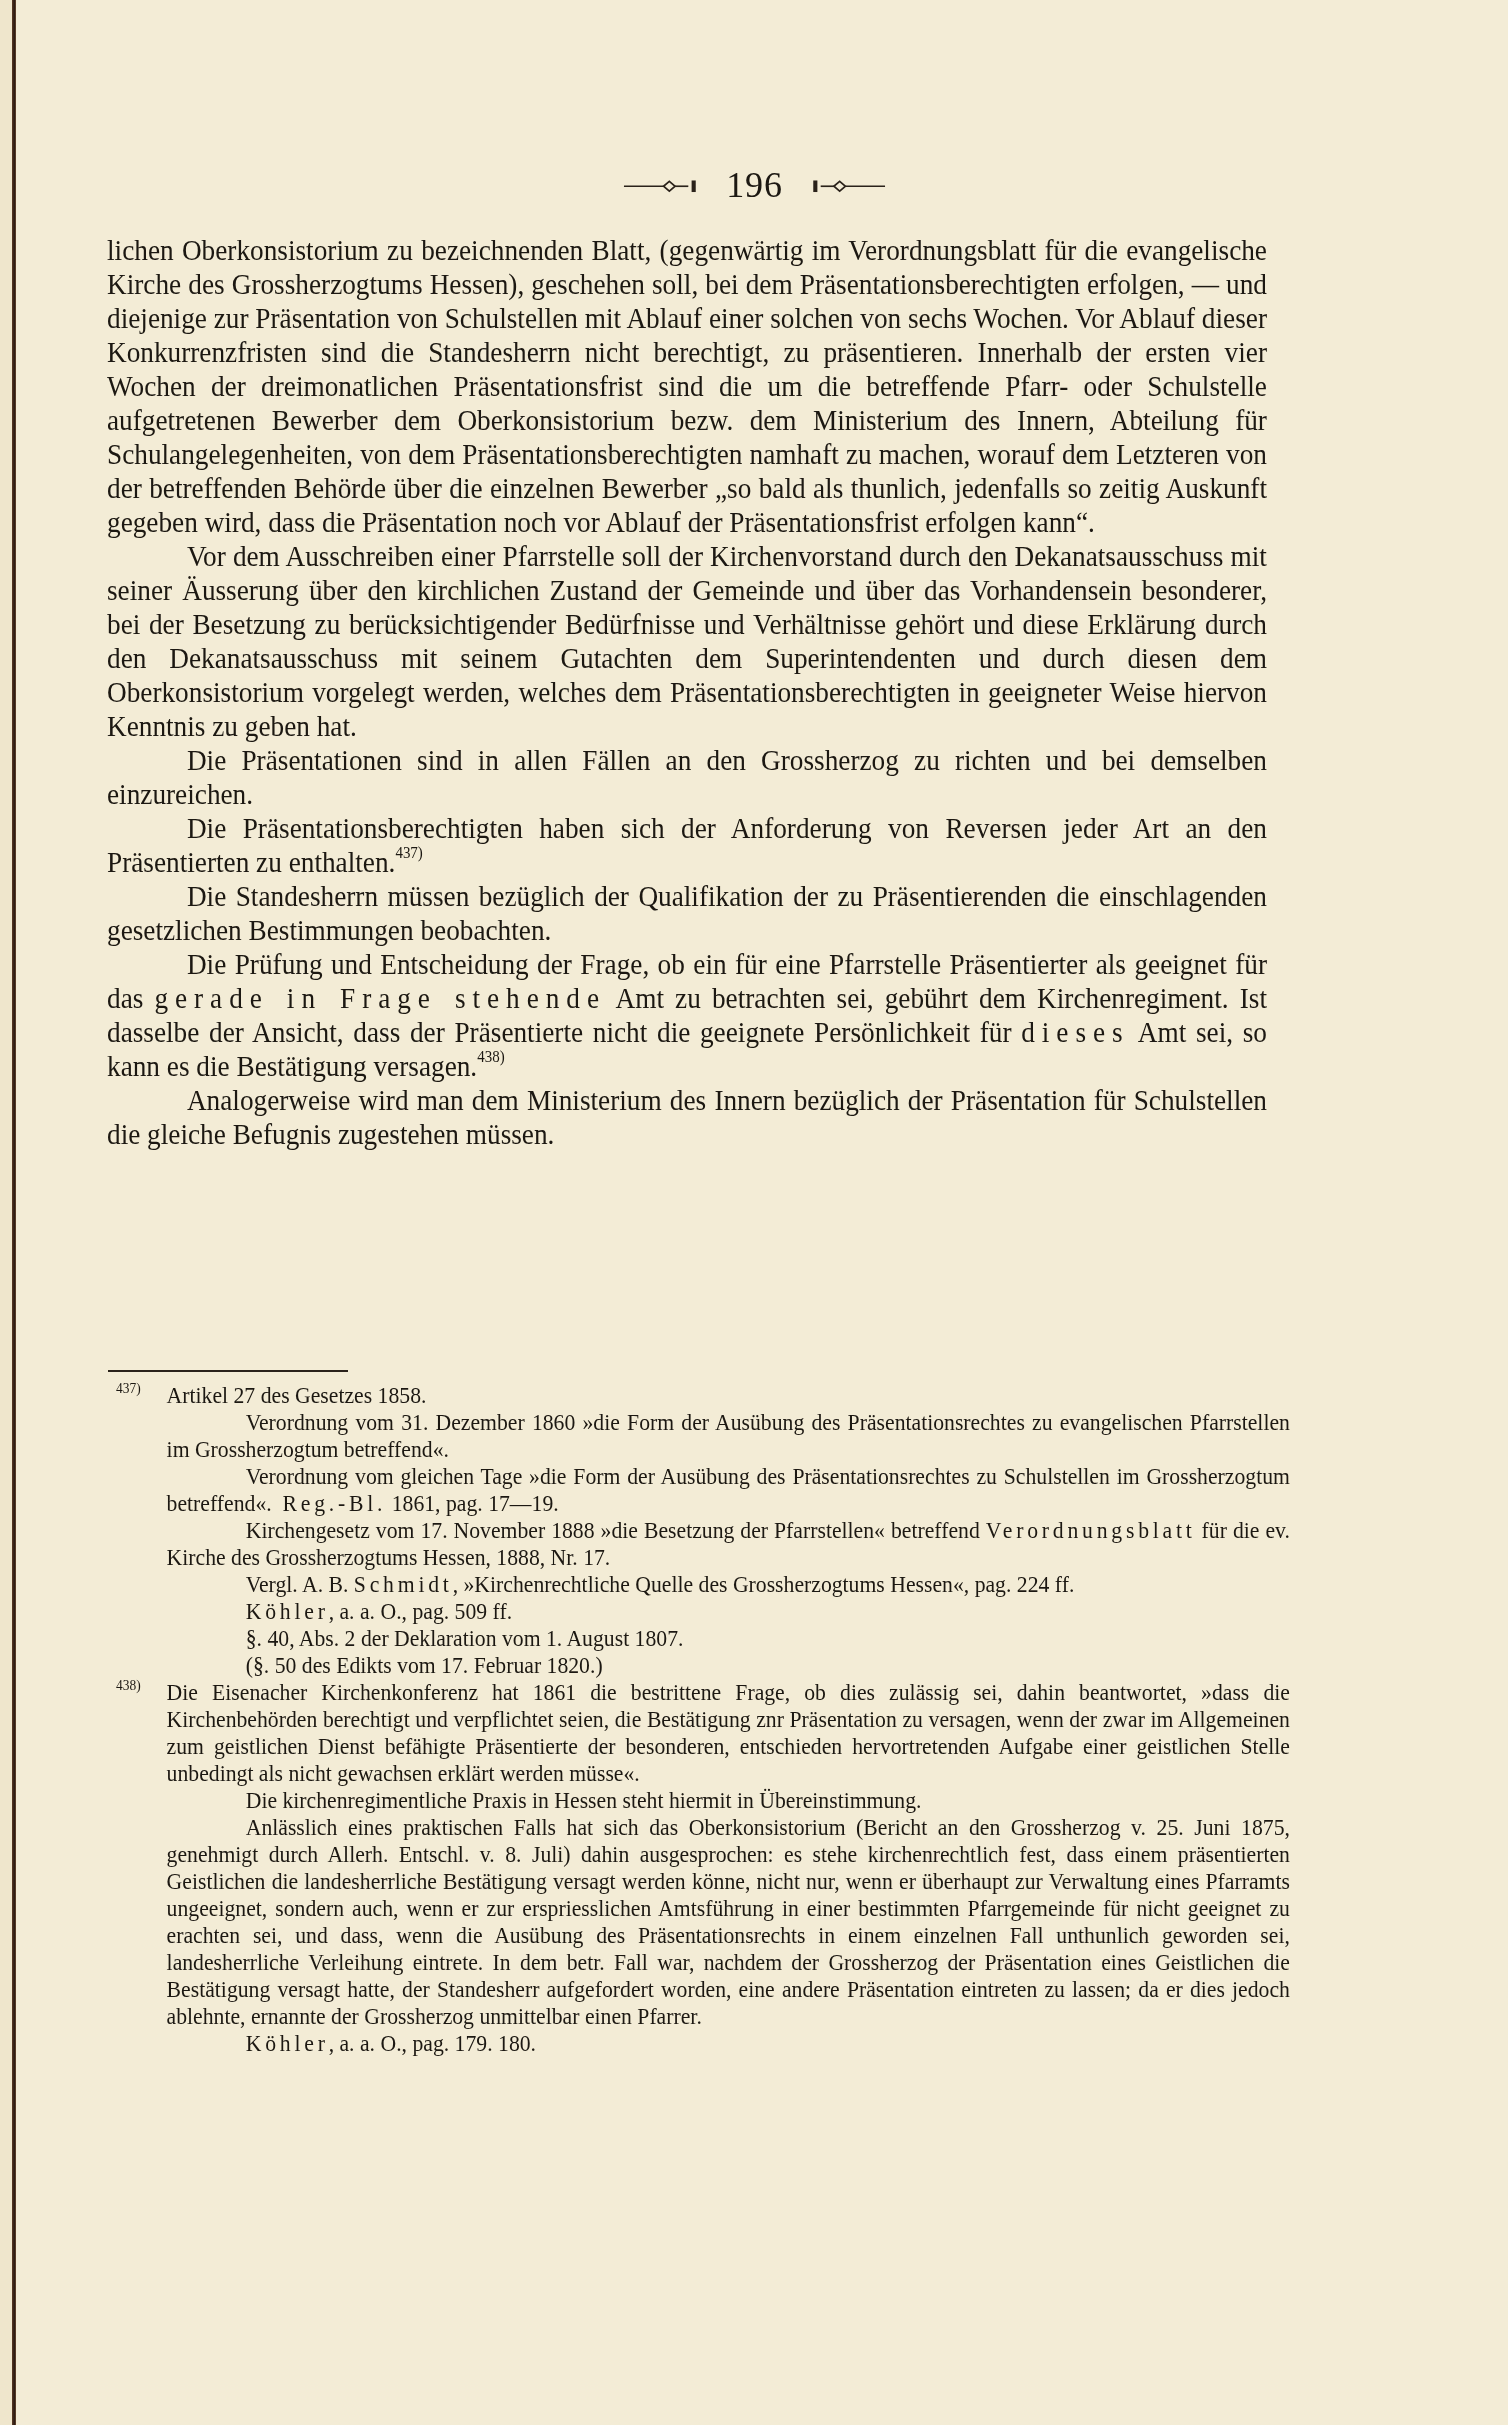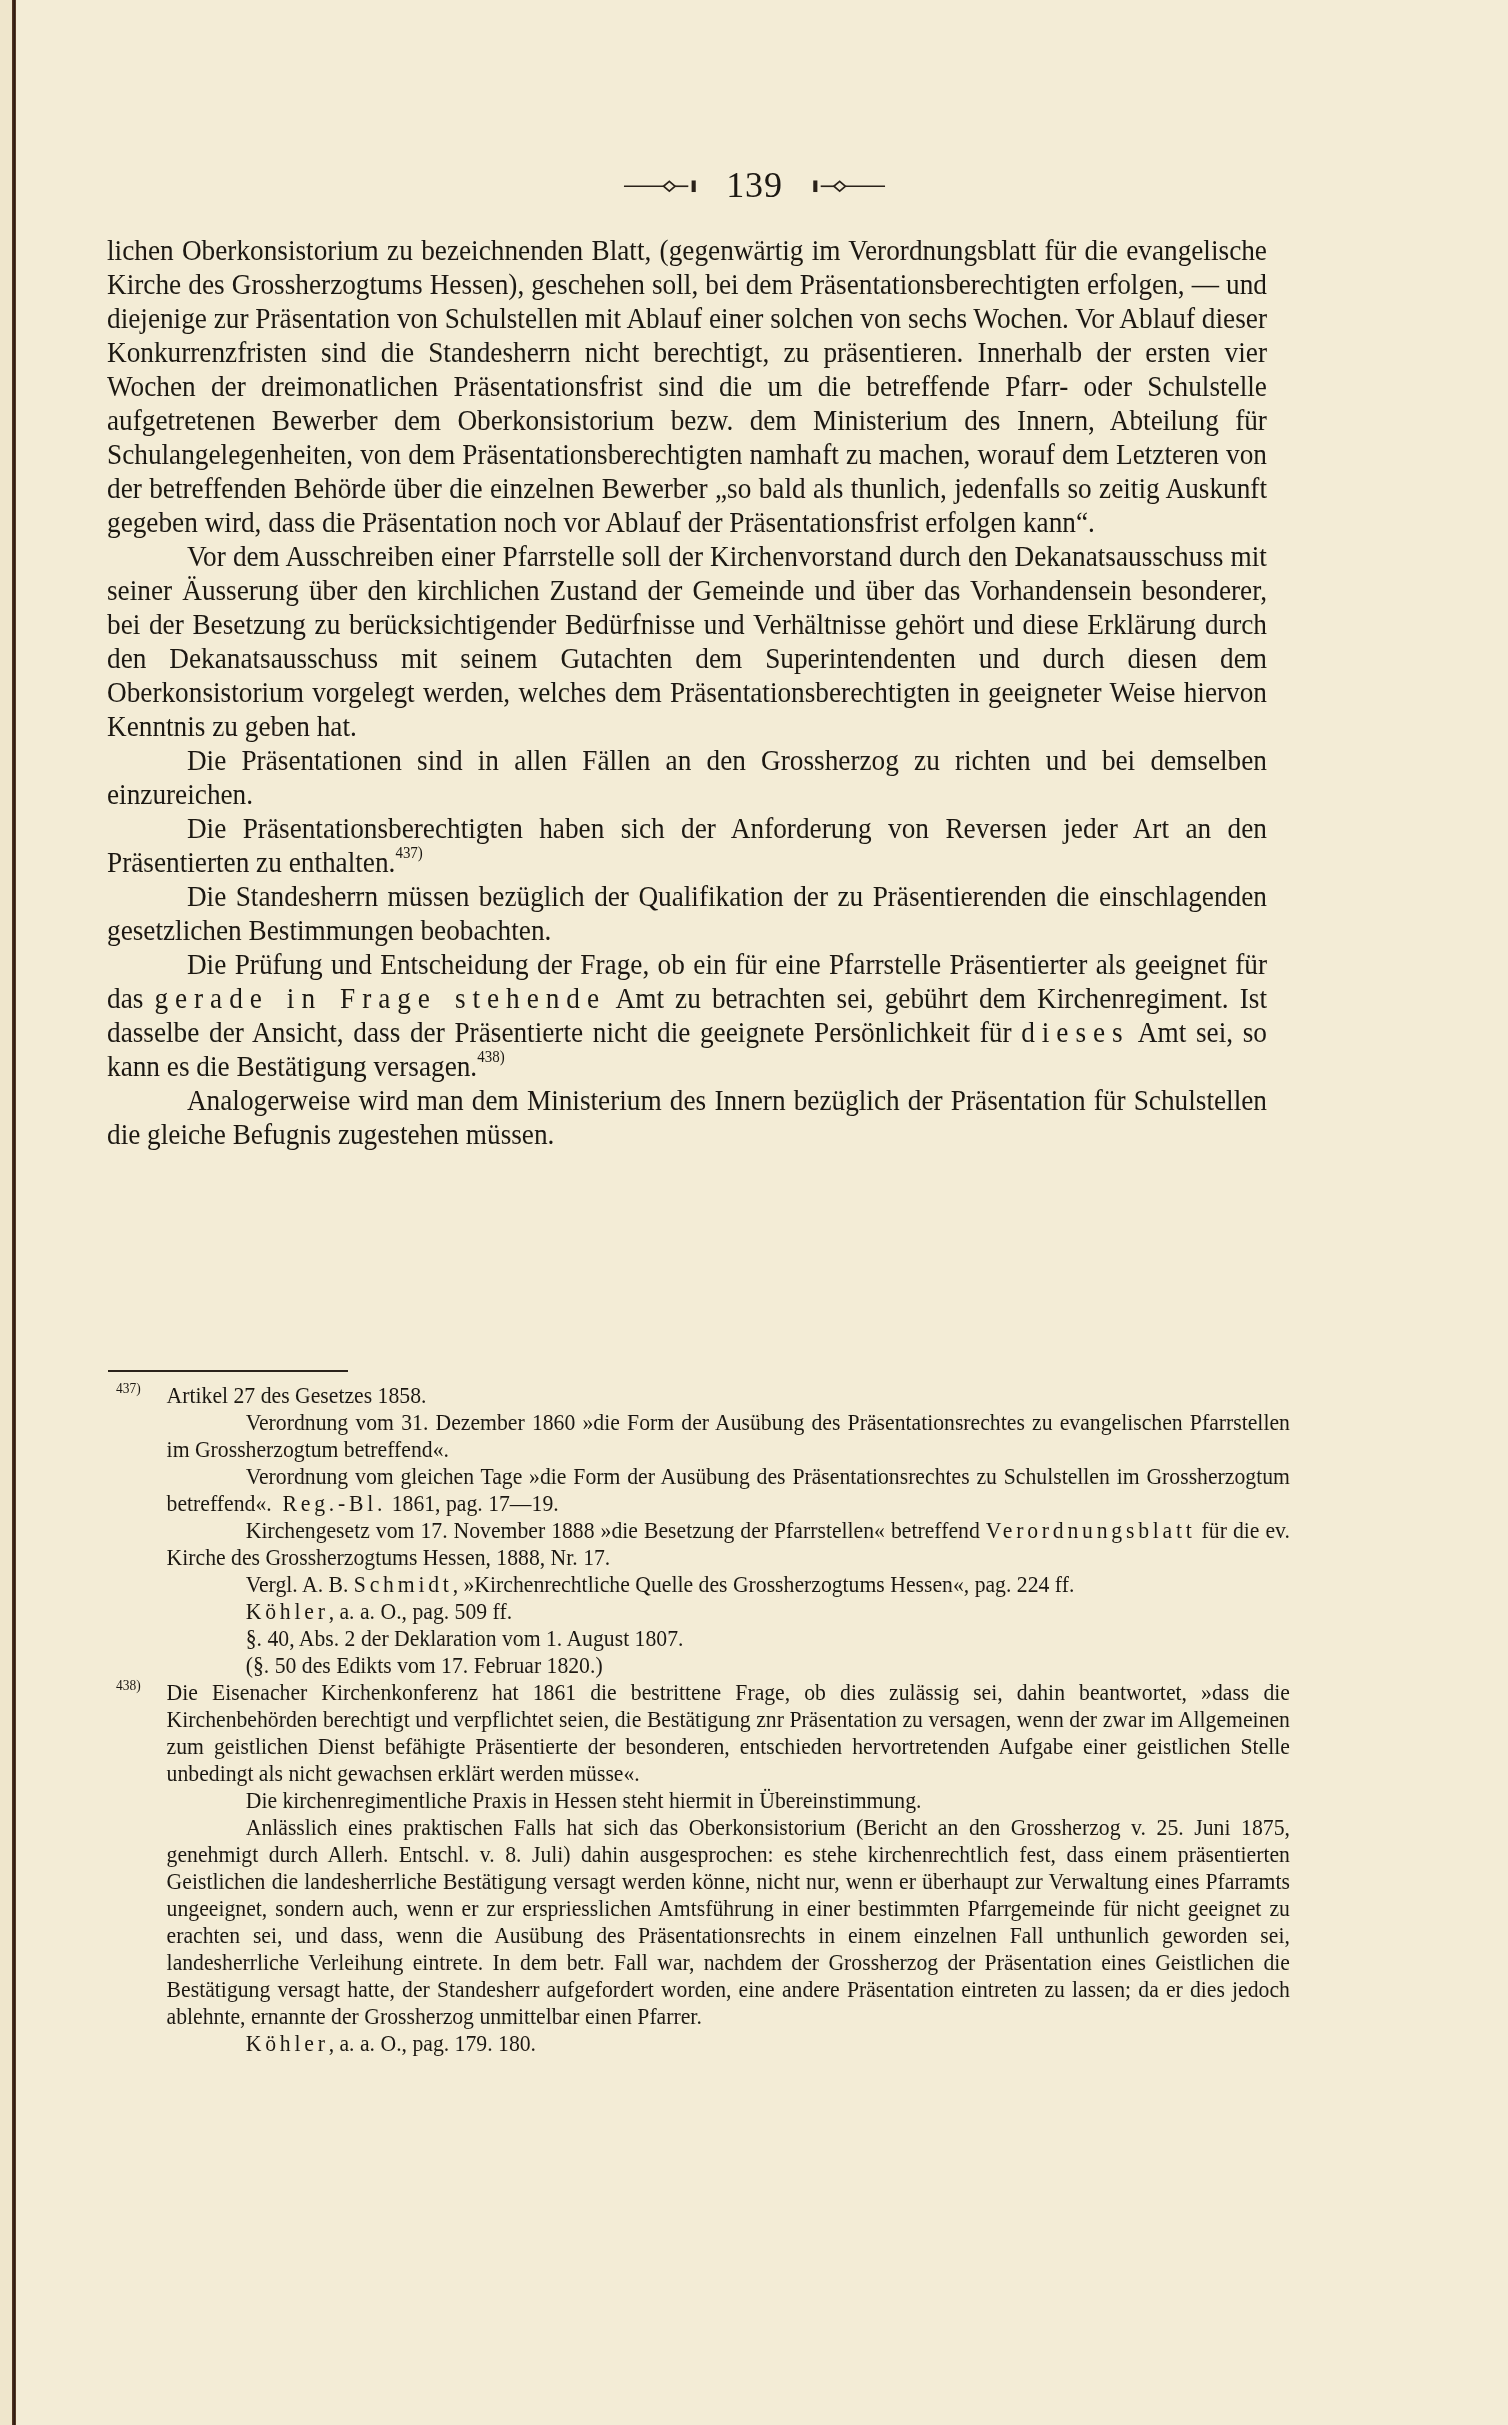--- a/index.html
+++ b/index.html
@@ -96,21 +96,21 @@
 
 <div class="page-edge-outer"></div>
 <div class="page-edge"></div>
 
 <div class="header">
   <svg class="orn" viewBox="0 0 95 20">
     <line x1="2" y1="10" x2="50" y2="10" stroke="#2a221a" stroke-width="2"></line>
     <polygon points="50,10 57,4 64,10 57,16" fill="none" stroke="#2a221a" stroke-width="2"></polygon>
     <line x1="64" y1="10" x2="80" y2="10" stroke="#2a221a" stroke-width="2"></line>
     <rect x="84" y="3" width="5" height="14" fill="#2a221a"></rect>
-  </svg><span class="page-number">139</span><svg class="orn" viewBox="0 0 95 20">
+  </svg><span class="page-number">196</span><svg class="orn" viewBox="0 0 95 20">
     <rect x="6" y="3" width="5" height="14" fill="#2a221a"></rect>
     <line x1="15" y1="10" x2="31" y2="10" stroke="#2a221a" stroke-width="2"></line>
     <polygon points="31,10 38,4 45,10 38,16" fill="none" stroke="#2a221a" stroke-width="2"></polygon>
     <line x1="45" y1="10" x2="93" y2="10" stroke="#2a221a" stroke-width="2"></line>
   </svg>
 </div>
 
 <div class="main">
   <p>lichen Oberkonsistorium zu bezeichnenden Blatt, (gegenwärtig im Verordnungsblatt für die evangelische Kirche des Grossherzogtums Hessen), geschehen soll, bei dem Präsentationsberechtigten erfolgen, — und diejenige zur Präsentation von Schulstellen mit Ablauf einer solchen von sechs Wochen. Vor Ablauf dieser Konkurrenzfristen sind die Standesherrn nicht berechtigt, zu präsentieren. Innerhalb der ersten vier Wochen der dreimonatlichen Präsentationsfrist sind die um die betreffende Pfarr- oder Schulstelle aufgetretenen Bewerber dem Oberkonsistorium bezw. dem Ministerium des Innern, Abteilung für Schulangelegenheiten, von dem Präsentationsberechtigten namhaft zu machen, worauf dem Letzteren von der betreffenden Behörde über die einzelnen Bewerber „so bald als thunlich, jedenfalls so zeitig Auskunft gegeben wird, dass die Präsentation noch vor Ablauf der Präsentationsfrist erfolgen kann“.</p>
   <p class="indent">Vor dem Ausschreiben einer Pfarrstelle soll der Kirchenvorstand durch den Dekanatsausschuss mit seiner Äusserung über den kirchlichen Zustand der Gemeinde und über das Vorhandensein besonderer, bei der Besetzung zu berücksichtigender Bedürfnisse und Verhältnisse gehört und diese Erklärung durch den Dekanatsausschuss mit seinem Gutachten dem Superintendenten und durch diesen dem Oberkonsistorium vorgelegt werden, welches dem Präsentationsberechtigten in geeigneter Weise hiervon Kenntnis zu geben hat.</p>

